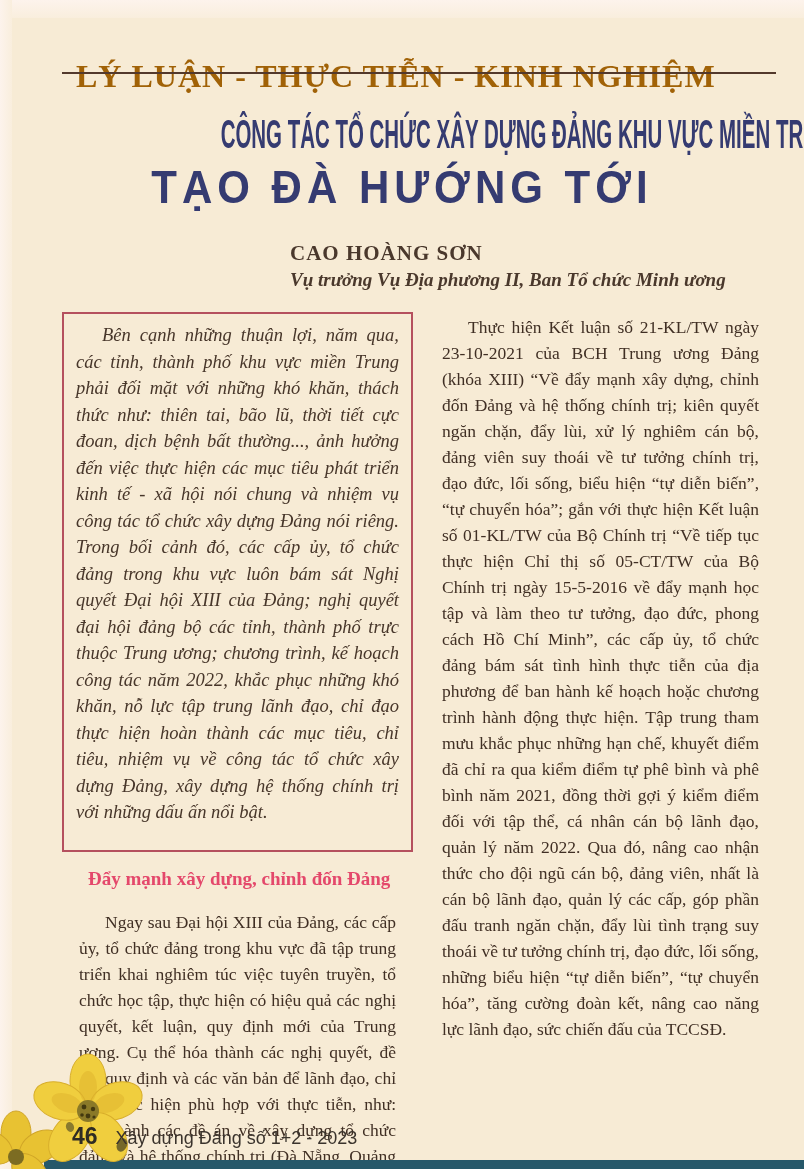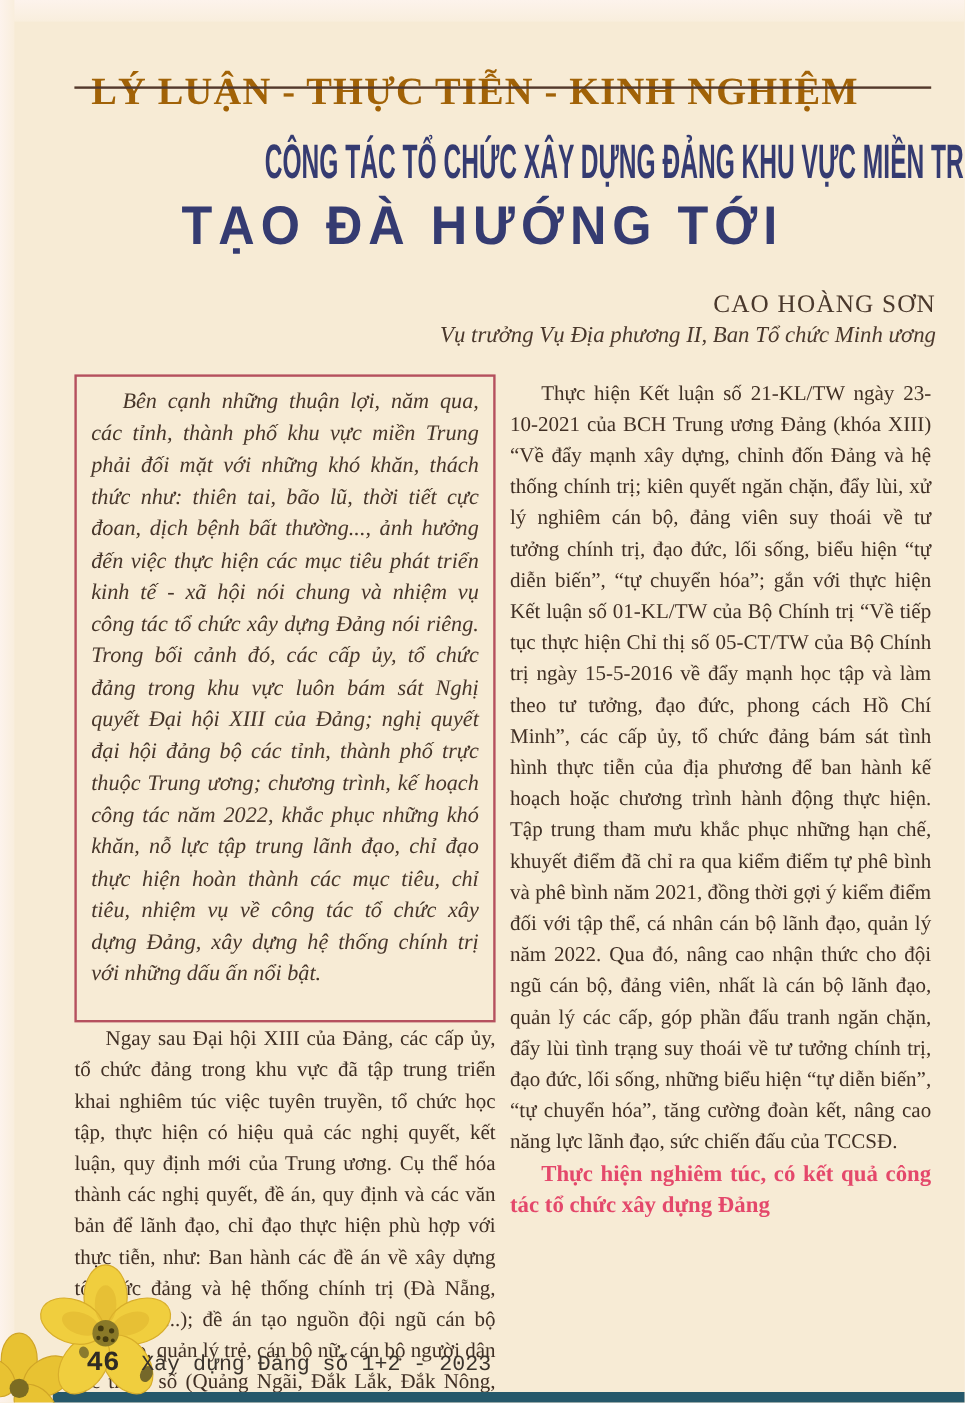--- a/index.html
+++ b/index.html
@@ -10,33 +10,33 @@
   .strip-left{position:absolute;top:0;left:0;width:12px;height:100%;
              background:linear-gradient(90deg,#fdf3ec,#f9eedd);}
   .kicker{position:absolute;top:58px;left:76px;font-size:32px;font-weight:bold;
           color:#a16207;letter-spacing:1px;}
   .rule{position:absolute;top:72px;left:62px;width:714px;height:2px;background:#53392c;}
   .title-wrap{position:absolute;top:112px;left:18px;width:768px;text-align:center;color:#353b71;}
   .title-l1{display:inline-block;font-family:"Liberation Sans",sans-serif;font-weight:bold;
             font-size:31px;white-space:nowrap;transform:scale(0.66,1.30);transform-origin:center top;}
   .title-l2{margin-top:14px;font-family:"Liberation Sans",sans-serif;font-weight:bold;
             font-size:42px;letter-spacing:5px;transform:scaleY(1.08);transform-origin:center top;}
-  .author{position:absolute;top:241px;left:290px;width:490px;text-align:right;color:#4a382c;}
+  .author{position:absolute;top:241px;left:290px;width:490px;text-align:left;color:#4a382c;font-weight:bold;}
   .author-name{font-size:21px;letter-spacing:1px;}
   .author-role{font-size:19px;font-style:italic;margin-top:3px;}
   .columns{position:absolute;top:312px;left:62px;width:714px;display:flex;gap:12px;}
   .col{width:351px;}
   .intro-box{border:2px solid #b5505e;padding:8px 12px 24px 12px;font-style:italic;
              font-size:18.5px;line-height:26.5px;text-align:justify;color:#47362a;}
   .indent{text-indent:26px;}
   .heading{color:#e4486b;font-weight:bold;font-size:19px;line-height:26px;
            text-align:justify;margin:12px 0 0 0;}
-  .para{font-size:17.5px;line-height:26px;text-align:justify;margin:0;}
+  .para{font-size:17.5px;line-height:26px;text-align:justify;margin:17px;}
   .footer{position:absolute;top:1123px;left:72px;display:flex;align-items:baseline;
-          font-family:Liberation Mono, monospace;z-index:6;}
+          font-family:Liberation Sans, sans-serif;z-index:6;}
   .page-num{font-size:23px;font-weight:bold;color:#2f2b24;}
   .journal{font-size:18px;margin-left:18px;color:#3a332c;}
   .teal-bar{position:absolute;bottom:0;left:44px;right:0;height:9px;background:#26586a;}
   .flower{position:absolute;left:0;top:1039px;z-index:5;}
 </style>
 </head>
 <body>
 
 <div id="canvas">
   <div class="strip-top"></div>
@@ -53,26 +53,26 @@
   <div class="author">
     <div class="author-name">CAO HOÀNG SƠN</div>
     <div class="author-role">Vụ trưởng Vụ Địa phương II, Ban Tổ chức Minh ương</div>
   </div>
 
   <div class="columns">
     <div class="col">
       <div class="intro-box">
         <div class="indent">Bên cạnh những thuận lợi, năm qua, các tỉnh, thành phố khu vực miền Trung phải đối mặt với những khó khăn, thách thức như: thiên tai, bão lũ, thời tiết cực đoan, dịch bệnh bất thường..., ảnh hưởng đến việc thực hiện các mục tiêu phát triển kinh tế - xã hội nói chung và nhiệm vụ công tác tổ chức xây dựng Đảng nói riêng. Trong bối cảnh đó, các cấp ủy, tổ chức đảng trong khu vực luôn bám sát Nghị quyết Đại hội XIII của Đảng; nghị quyết đại hội đảng bộ các tỉnh, thành phố trực thuộc Trung ương; chương trình, kế hoạch công tác năm 2022, khắc phục những khó khăn, nỗ lực tập trung lãnh đạo, chỉ đạo thực hiện hoàn thành các mục tiêu, chỉ tiêu, nhiệm vụ về công tác tổ chức xây dựng Đảng, xây dựng hệ thống chính trị với những dấu ấn nổi bật.</div>
       </div>
+      <p class="heading indent" style="margin-top:14px">Đẩy mạnh xây dựng, chỉnh đốn Đảng</p>
       <p class="para indent">Ngay sau Đại hội XIII của Đảng, các cấp ủy, tổ chức đảng trong khu vực đã tập trung triển khai nghiêm túc việc tuyên truyền, tổ chức học tập, thực hiện có hiệu quả các nghị quyết, kết luận, quy định mới của Trung ương. Cụ thể hóa thành các nghị quyết, đề án, quy định và các văn bản để lãnh đạo, chỉ đạo thực hiện phù hợp với thực tiễn, như: Ban hành các đề án về xây dựng tổ chức đảng và hệ thống chính trị (Đà Nẵng, Quảng Trị...); đề án tạo nguồn đội ngũ cán bộ lãnh đạo, quản lý trẻ, cán bộ nữ, cán bộ người dân tộc thiểu số (Quảng Ngãi, Đắk Lắk, Đắk Nông, Thừa Thiên Huế...).</p>
     </div>
 
     <div class="col">
       <p class="para indent" style="margin-top:2px">Thực hiện Kết luận số 21-KL/TW ngày 23-10-2021 của BCH Trung ương Đảng (khóa XIII) “Về đẩy mạnh xây dựng, chỉnh đốn Đảng và hệ thống chính trị; kiên quyết ngăn chặn, đẩy lùi, xử lý nghiêm cán bộ, đảng viên suy thoái về tư tưởng chính trị, đạo đức, lối sống, biểu hiện “tự diễn biến”, “tự chuyển hóa”; gắn với thực hiện Kết luận số 01-KL/TW của Bộ Chính trị “Về tiếp tục thực hiện Chỉ thị số 05-CT/TW của Bộ Chính trị ngày 15-5-2016 về đẩy mạnh học tập và làm theo tư tưởng, đạo đức, phong cách Hồ Chí Minh”, các cấp ủy, tổ chức đảng bám sát tình hình thực tiễn của địa phương để ban hành kế hoạch hoặc chương trình hành động thực hiện. Tập trung tham mưu khắc phục những hạn chế, khuyết điểm đã chỉ ra qua kiểm điểm tự phê bình và phê bình năm 2021, đồng thời gợi ý kiểm điểm đối với tập thể, cá nhân cán bộ lãnh đạo, quản lý năm 2022. Qua đó, nâng cao nhận thức cho đội ngũ cán bộ, đảng viên, nhất là cán bộ lãnh đạo, quản lý các cấp, góp phần đấu tranh ngăn chặn, đẩy lùi tình trạng suy thoái về tư tưởng chính trị, đạo đức, lối sống, những biểu hiện “tự diễn biến”, “tự chuyển hóa”, tăng cường đoàn kết, nâng cao năng lực lãnh đạo, sức chiến đấu của TCCSĐ.</p>
-      <p class="heading indent" style="margin-top:2px">Thực hiện nghiêm túc, có kết quả công tác tổ chức xây dựng Đảng</p>
     </div>
   </div>
 
   <svg class="flower" width="180" height="130" viewBox="0 0 180 130" aria-hidden="true">
 
     <g transform="translate(16,120)">
       <g fill="#e8c232" stroke="#d0a527" stroke-width="1">
         <ellipse cx="0" cy="-26" rx="15" ry="22"></ellipse>
         <ellipse cx="24" cy="-12" rx="15" ry="22" transform="rotate(60 24 -12)"></ellipse>
         <ellipse cx="-24" cy="-12" rx="15" ry="22" transform="rotate(-60 -24 -12)"></ellipse>

